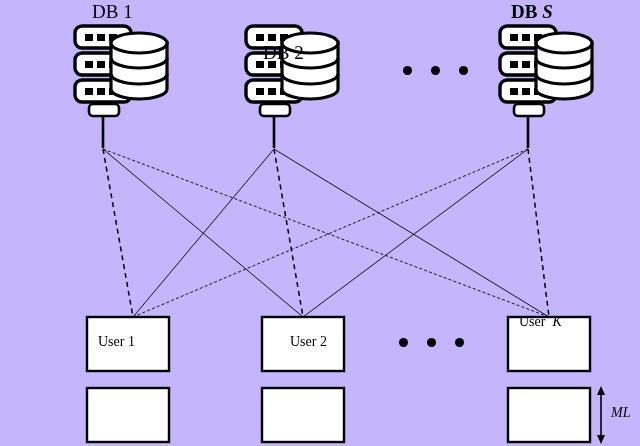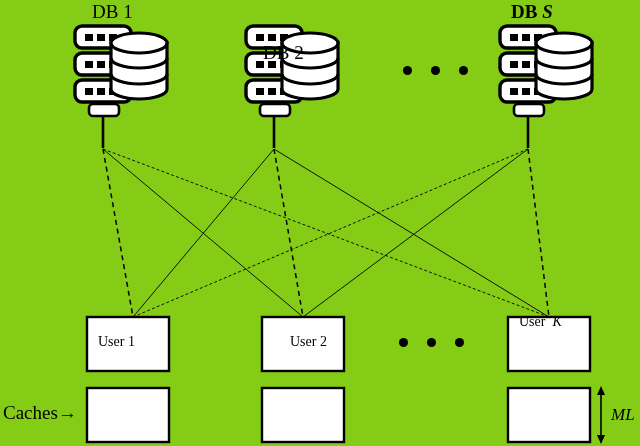--- a/index.html
+++ b/index.html
@@ -4,21 +4,21 @@
 <style>
   html, body {
     margin: 0;
     padding: 0;
     background: #ffffff;
   }
   #canvas {
     position: relative;
     width: 640px;
     height: 446px;
-    background: #84cc16;
+    background: #c4b5fd;
     font-family: "Liberation Serif", "DejaVu Serif", serif;
     overflow: hidden;
   }
   svg.layer {
     position: absolute;
     left: 0;
     top: 0;
     width: 640px;
     height: 446px;
   }
@@ -38,21 +38,21 @@
   .user-label {
     font-size: 14px;
   }
   .user-label .it {
     font-style: italic;
   }
   .caches-label {
     font-size: 19px;
   }
   .ml-label {
-    font-size: 17px;
+    font-size: 14px;
     font-style: italic;
   }
   .dots-row {
     position: absolute;
     display: flex;
     align-items: center;
     gap: 19px;
   }
   .dot {
     width: 9px;
@@ -161,19 +161,16 @@
   <div class="lbl user-label" style="left:519px; top:315px;">
     <span>User</span>&nbsp;&nbsp;<span class="it">K</span>
   </div>
 
   <div class="dots-row" style="left:399px; top:338px;">
     <span class="dot"></span>
     <span class="dot"></span>
     <span class="dot"></span>
   </div>
 
-  <div class="lbl caches-label" style="left:3px; top:403px;">
-    <span>Caches</span><span>→</span>
-  </div>
 
   <div class="lbl ml-label" style="left:611px; top:406px;">ML</div>
 
 </div>
 
 </body></html>

